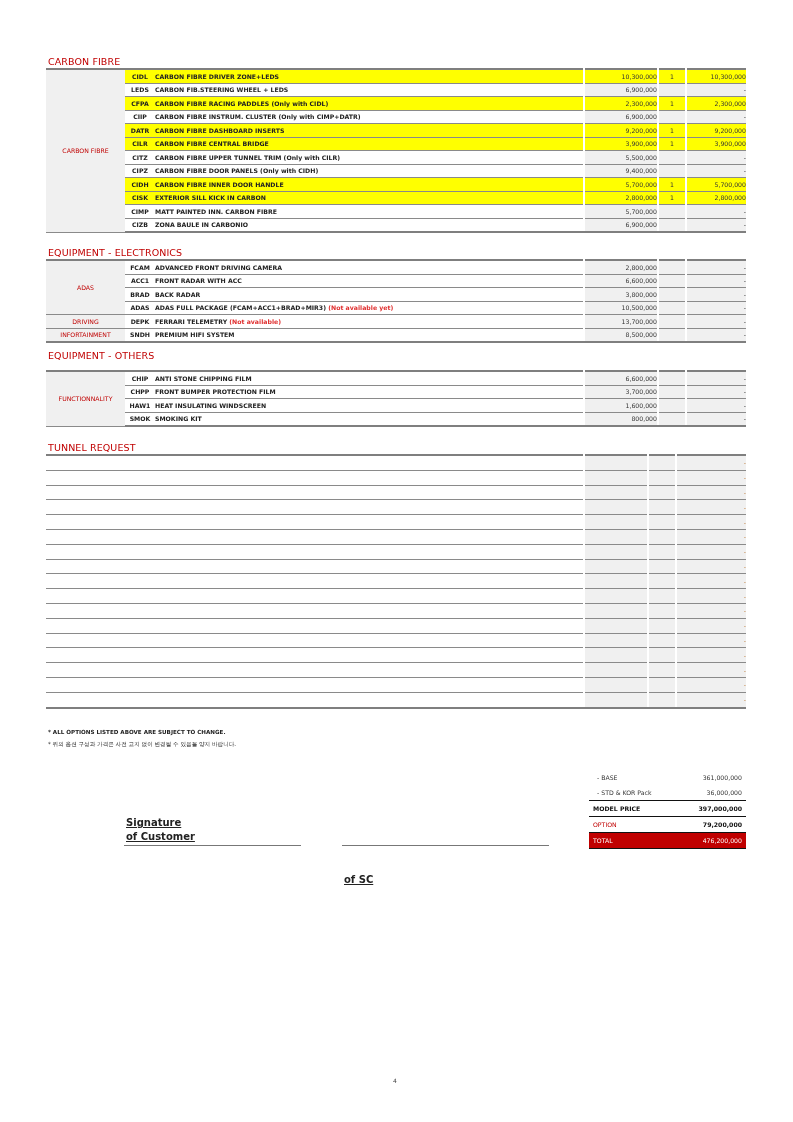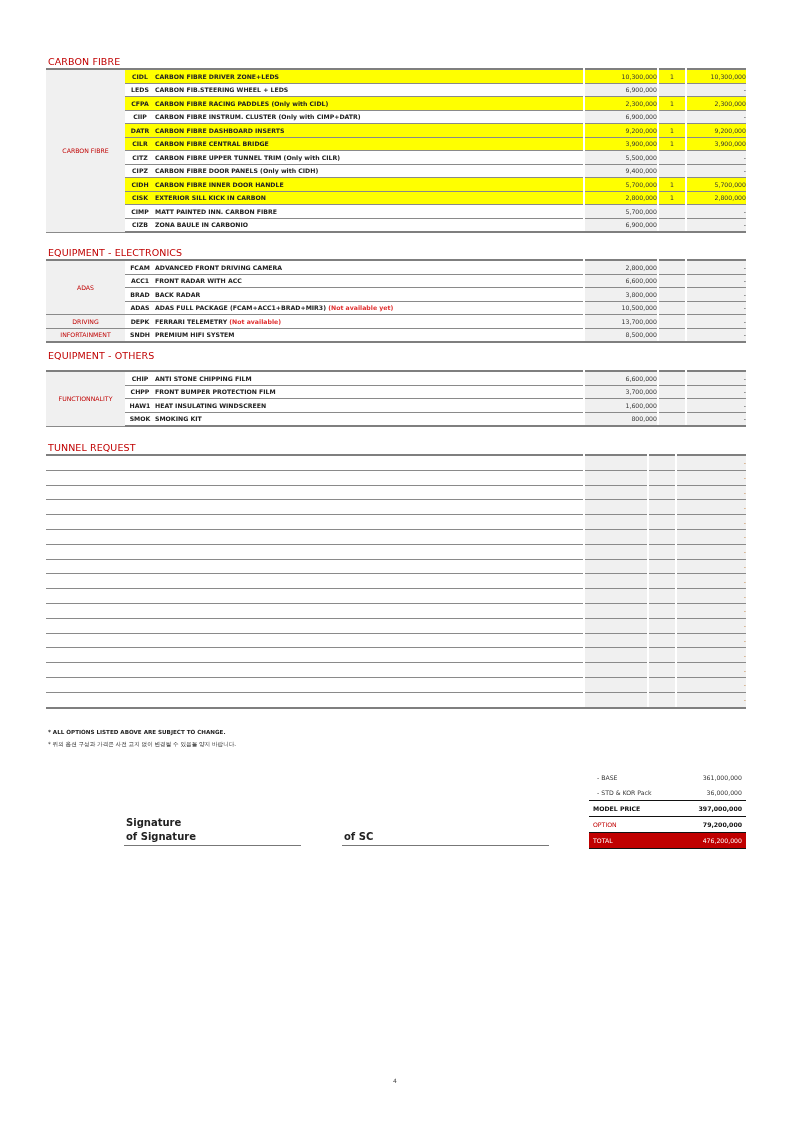--- a/index.html
+++ b/index.html
@@ -22,21 +22,21 @@
   .dash { color:#c08040; }
   .notes { position:absolute; left:48px; font-size:5.6px; color:#222; font-weight:bold; }
   .notes div { margin-bottom:6px; }
   .summary { position:absolute; left:589px; top:770px; width:157px; font-size:6.2px; }
   .summary .row { display:flex; justify-content:space-between; height:15px; align-items:center; padding:0 4px; }
   .summary .row.sub { color:#333; }
   .summary .row.model { font-weight:bold; border-top:1.5px solid #111; border-bottom:1.5px solid #111; }
   .summary .row.option { font-weight:bold; }
   .summary .row.option .lbl { color:#c00000; font-weight:normal; }
   .summary .row.total { background:#c00000; color:#fff; border-top:1.5px solid #111; border-bottom:1.5px solid #111; }
-  .sig { position:absolute; font-size:10px; font-weight:bold; color:#222; line-height:14px; }
+  .sig { position:absolute; font-size:10px; font-weight:bold; color:#222; line-height:14px;text-decoration:underline; }
   .sigline { position:absolute; height:0; border-bottom:1.2px solid #777; }
   .pagenum { position:absolute; left:393px; top:1077px; font-size:6px; color:#444; }
 </style>
 </head>
 <body>
 
 <div class="section-title" style="top:56px;">CARBON FIBRE</div>
 <table class="opt" style="top:68px;">
   <colgroup>
       <col style="width:79px">
@@ -374,19 +374,19 @@
     <span>79,200,000</span>
   </div>
   <div class="row total">
     <span>TOTAL</span>
     <span>476,200,000</span>
   </div>
 </div>
 
 <div class="sig" style="left:126px; top:816px;">
   <div>Signature</div>
-  <div>of Signature</div>
+  <div>of Customer</div>
 </div>
 <div class="sigline" style="left:124px; top:845px; width:177px;"></div>
-<div class="sig" style="left:344px; top:830px;">of SC</div>
+<div class="sig" style="left:344px; top:873px;">of SC</div>
 <div class="sigline" style="left:342px; top:845px; width:207px;"></div>
 
 <div class="pagenum">4</div>
 
 </body></html>

